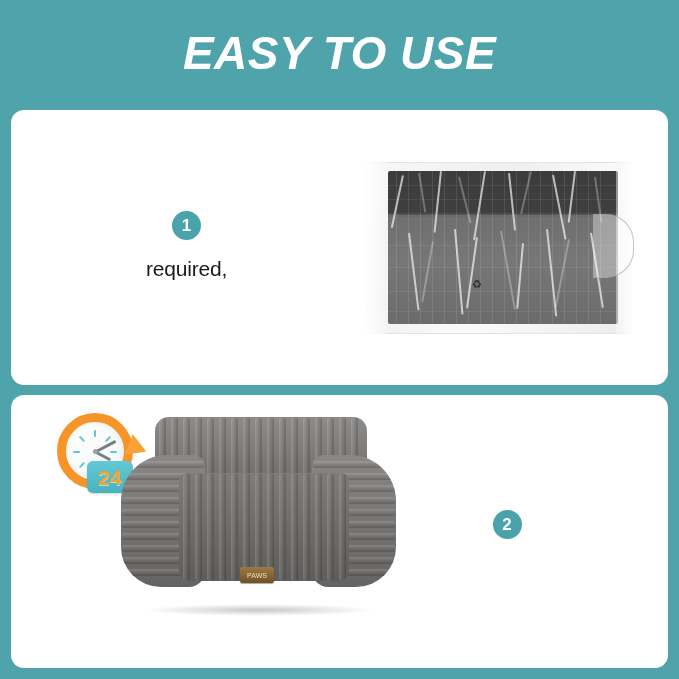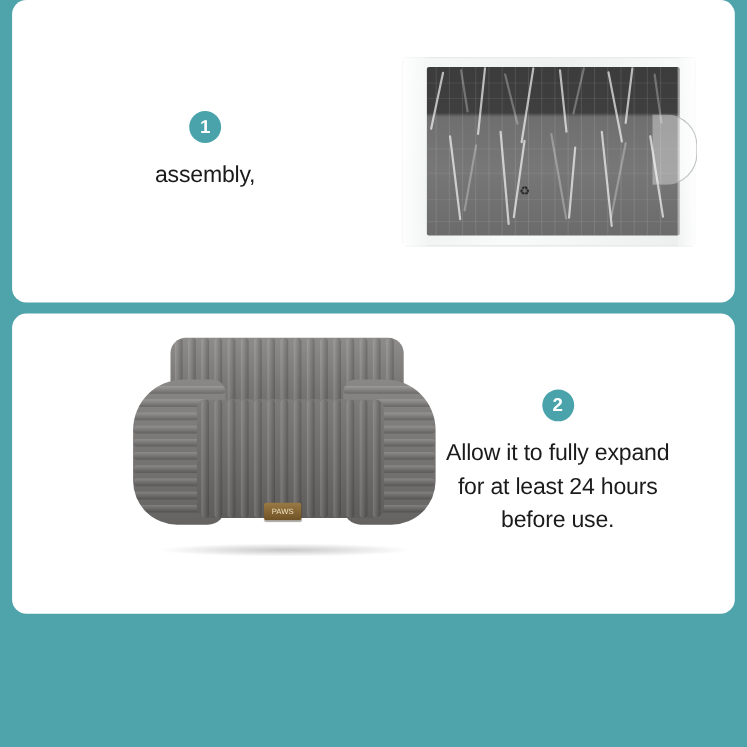--- a/index.html
+++ b/index.html
@@ -239,29 +239,32 @@
     color:#f6a22c;font-size:21px;font-weight:700;line-height:1;
     font-family:"Liberation Sans", sans-serif;
     text-shadow:0 1px 0 rgba(255,255,255,.55);
   }
 </style>
 </head>
 <body>
 
 <div class="page">
 
+  <div class="header">
+    <h1 class="header-title">EASY TO USE</h1>
+  </div>
 
   <div class="cards">
 
     <div class="card card-1">
 
       <div class="text-col">
         <div class="badge">1</div>
         <p class="step-text">
-          <span>assembly,</span>
+          <span>required,</span>
         </p>
       </div>
 
       <div class="media-col">
         <div class="pack-wrap">
           <div class="pack-bag"></div>
 
           <div class="pack-inner">
             <div class="rib" style="left:8px"></div>
               <div class="rib" style="left:20px"></div>
@@ -321,20 +324,39 @@
           <div class="wrinkle dark" style="left:4px;top:46px;width:16px;height:1px;transform:rotate(-28deg)"></div>
           <div class="wrinkle dark" style="left:6px;top:78px;width:14px;height:1px;transform:rotate(24deg)"></div>
         </div>
       </div>
     </div>
 
     <div class="card card-2">
 
       <div class="media-col">
 
+        <div class="clock-icon" style="left:40px;top:12px">
+          <div class="clock-ring">
+            <div class="tick" style="transform:rotate(0deg)"></div>
+            <div class="tick" style="transform:rotate(45deg)"></div>
+            <div class="tick" style="transform:rotate(90deg)"></div>
+            <div class="tick" style="transform:rotate(135deg)"></div>
+            <div class="tick" style="transform:rotate(180deg)"></div>
+            <div class="tick" style="transform:rotate(225deg)"></div>
+            <div class="tick" style="transform:rotate(270deg)"></div>
+            <div class="tick" style="transform:rotate(315deg)"></div>
+            <div class="hand h"></div>
+            <div class="hand m"></div>
+            <div class="clock-pivot"></div>
+          </div>
+          <div class="arrow-head"></div>
+          <div class="badge24">
+            <span>24</span>
+          </div>
+        </div>
 
         <div class="bed-wrap" style="left:110px;top:22px">
           <div class="bed-shadow"></div>
 
           <div class="bed-back">
             <div class="vrib" style="left:4px"></div>
               <div class="vrib" style="left:16px"></div>
             <div class="vrib" style="left:28px"></div>
               <div class="vrib" style="left:40px"></div>
             <div class="vrib" style="left:52px"></div>
@@ -394,22 +416,17 @@
             <div class="vrib" style="left:148px"></div>
               <div class="vrib" style="left:160px"></div>
           </div>
 
           <div class="bed-tag">PAWS</div>
         </div>
       </div>
 
       <div class="text-col">
         <div class="badge">2</div>
-        <p class="step-text">
-          <span>Allow it to fully expand</span>
-          <span>for at least 24 hours</span>
-          <span>before use.</span>
-        </p>
       </div>
     </div>
 
   </div>
 </div>
 
 </body></html>

